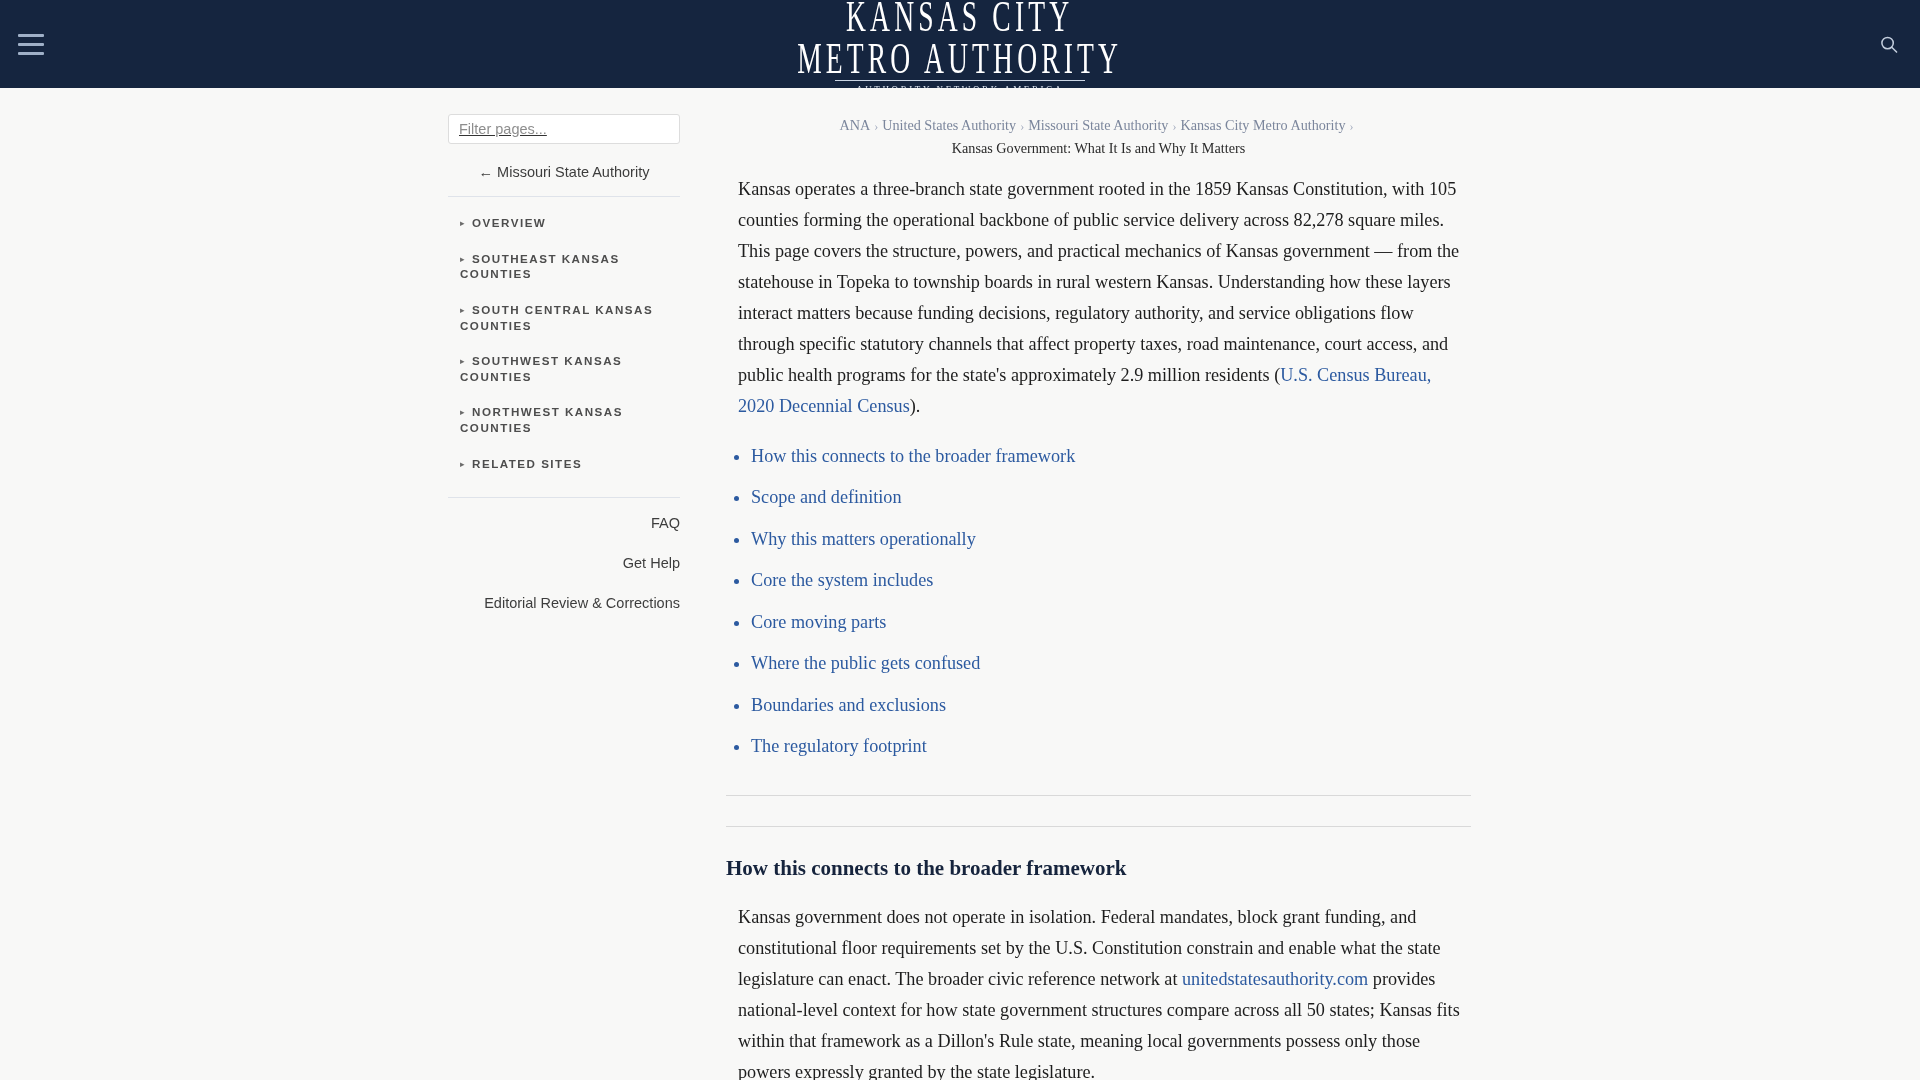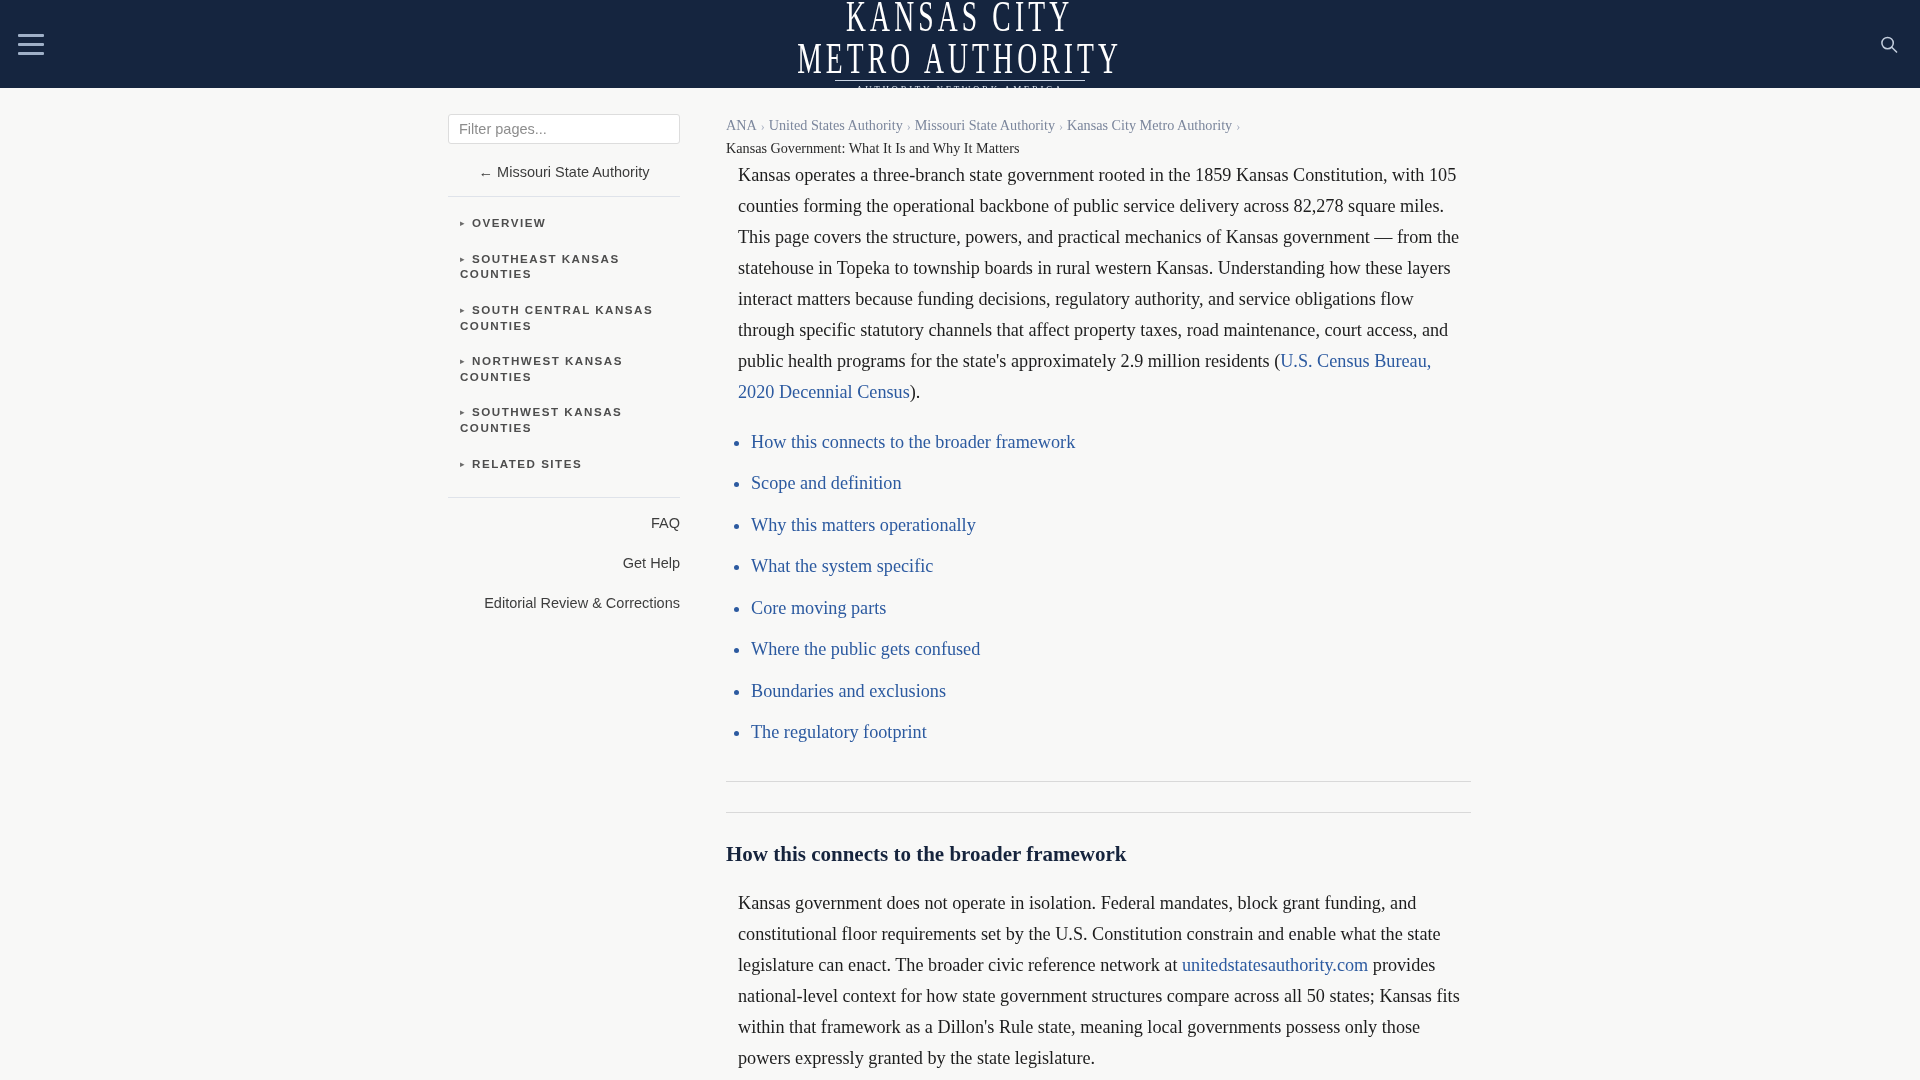--- a/index.html
+++ b/index.html
@@ -101,20 +101,21 @@
     width: 100%;
     height: 30px;
     padding: 4px 10px;
     font-size: 14.5px;
     font-family: "Liberation Sans", "DejaVu Sans", sans-serif;
     color: #333;
     background: #ffffff;
     border: 1px solid #dddddd;
     border-radius: 3px;
     outline: none;
+    text-decoration: underline;
   }
   #page-filter-input::placeholder { color: #8d8d8d; }
 
   #parent-link {
     display: block;
     margin: 20px 0 0 0;
     padding: 0 2px;
     text-align: center;
     font-size: 14.5px;
     color: #3d3d3d;
@@ -165,21 +166,22 @@
     width: 745px;
     margin-left: 46px;
     padding-top: 0;
     font-family: "Liberation Serif", "DejaVu Serif", serif;
   }
 
   #breadcrumb {
     font-size: 14.2px;
     color: #7b869c;
     line-height: 1.62;
-    text-align: left;
+    margin-bottom: 14px;
+    text-align: center;
   }
   #breadcrumb a {
     color: #7b869c;
     text-decoration: none;
     cursor: pointer;
   }
   #breadcrumb .crumb-sep {
     color: #a6aec0;
     margin: 0 4px;
     font-size: 12px;
@@ -267,24 +269,24 @@
       <a class="nav-section">
         <span class="nav-caret">▸</span><span>OVERVIEW</span>
       </a>
       <a class="nav-section">
         <span class="nav-caret">▸</span><span>SOUTHEAST KANSAS COUNTIES</span>
       </a>
       <a class="nav-section">
         <span class="nav-caret">▸</span><span>SOUTH CENTRAL KANSAS COUNTIES</span>
       </a>
       <a class="nav-section">
+        <span class="nav-caret">▸</span><span>SOUTHWEST KANSAS COUNTIES</span>
+      </a>
+      <a class="nav-section">
         <span class="nav-caret">▸</span><span>NORTHWEST KANSAS COUNTIES</span>
-      </a>
-      <a class="nav-section">
-        <span class="nav-caret">▸</span><span>SOUTHWEST KANSAS COUNTIES</span>
       </a>
       <a class="nav-section">
         <span class="nav-caret">▸</span><span>RELATED SITES</span>
       </a>
     </nav>
 
     <div class="sidebar-divider"></div>
 
     <nav id="sidebar-links">
       <a class="sidebar-link">FAQ</a>
@@ -299,21 +301,21 @@
       <a>ANA</a><span class="crumb-sep">›</span><a>United States Authority</a><span class="crumb-sep">›</span><a>Missouri State Authority</a><span class="crumb-sep">›</span><a>Kansas City Metro Authority</a><span class="crumb-sep">›</span><br>
       <span class="crumb-current">Kansas Government: What It Is and Why It Matters</span>
     </div>
 
     <p class="body-para"><span>Kansas operates a three-branch state government rooted in the 1859 Kansas Constitution, with 105 counties forming the operational backbone of public service delivery across 82,278 square miles. This page covers the structure, powers, and practical mechanics of Kansas government — from the statehouse in Topeka to township boards in rural western Kansas. Understanding how these layers interact matters because funding decisions, regulatory authority, and service obligations flow through specific statutory channels that affect property taxes, road maintenance, court access, and public health programs for the state's approximately 2.9 million residents (</span><a>U.S. Census Bureau, 2020 Decennial Census</a><span>).</span></p>
 
     <ul id="toc-list" class="toc-list">
       <li><a>How this connects to the broader framework</a></li>
       <li><a>Scope and definition</a></li>
       <li><a>Why this matters operationally</a></li>
-      <li><a>What the system specific</a></li>
+      <li><a>Core the system includes</a></li>
       <li><a>Core moving parts</a></li>
       <li><a>Where the public gets confused</a></li>
       <li><a>Boundaries and exclusions</a></li>
       <li><a>The regulatory footprint</a></li>
     </ul>
 
     <hr class="hr-rule">
     <hr class="hr-rule second">
 
     <h2 class="section-heading">How this connects to the broader framework</h2>

